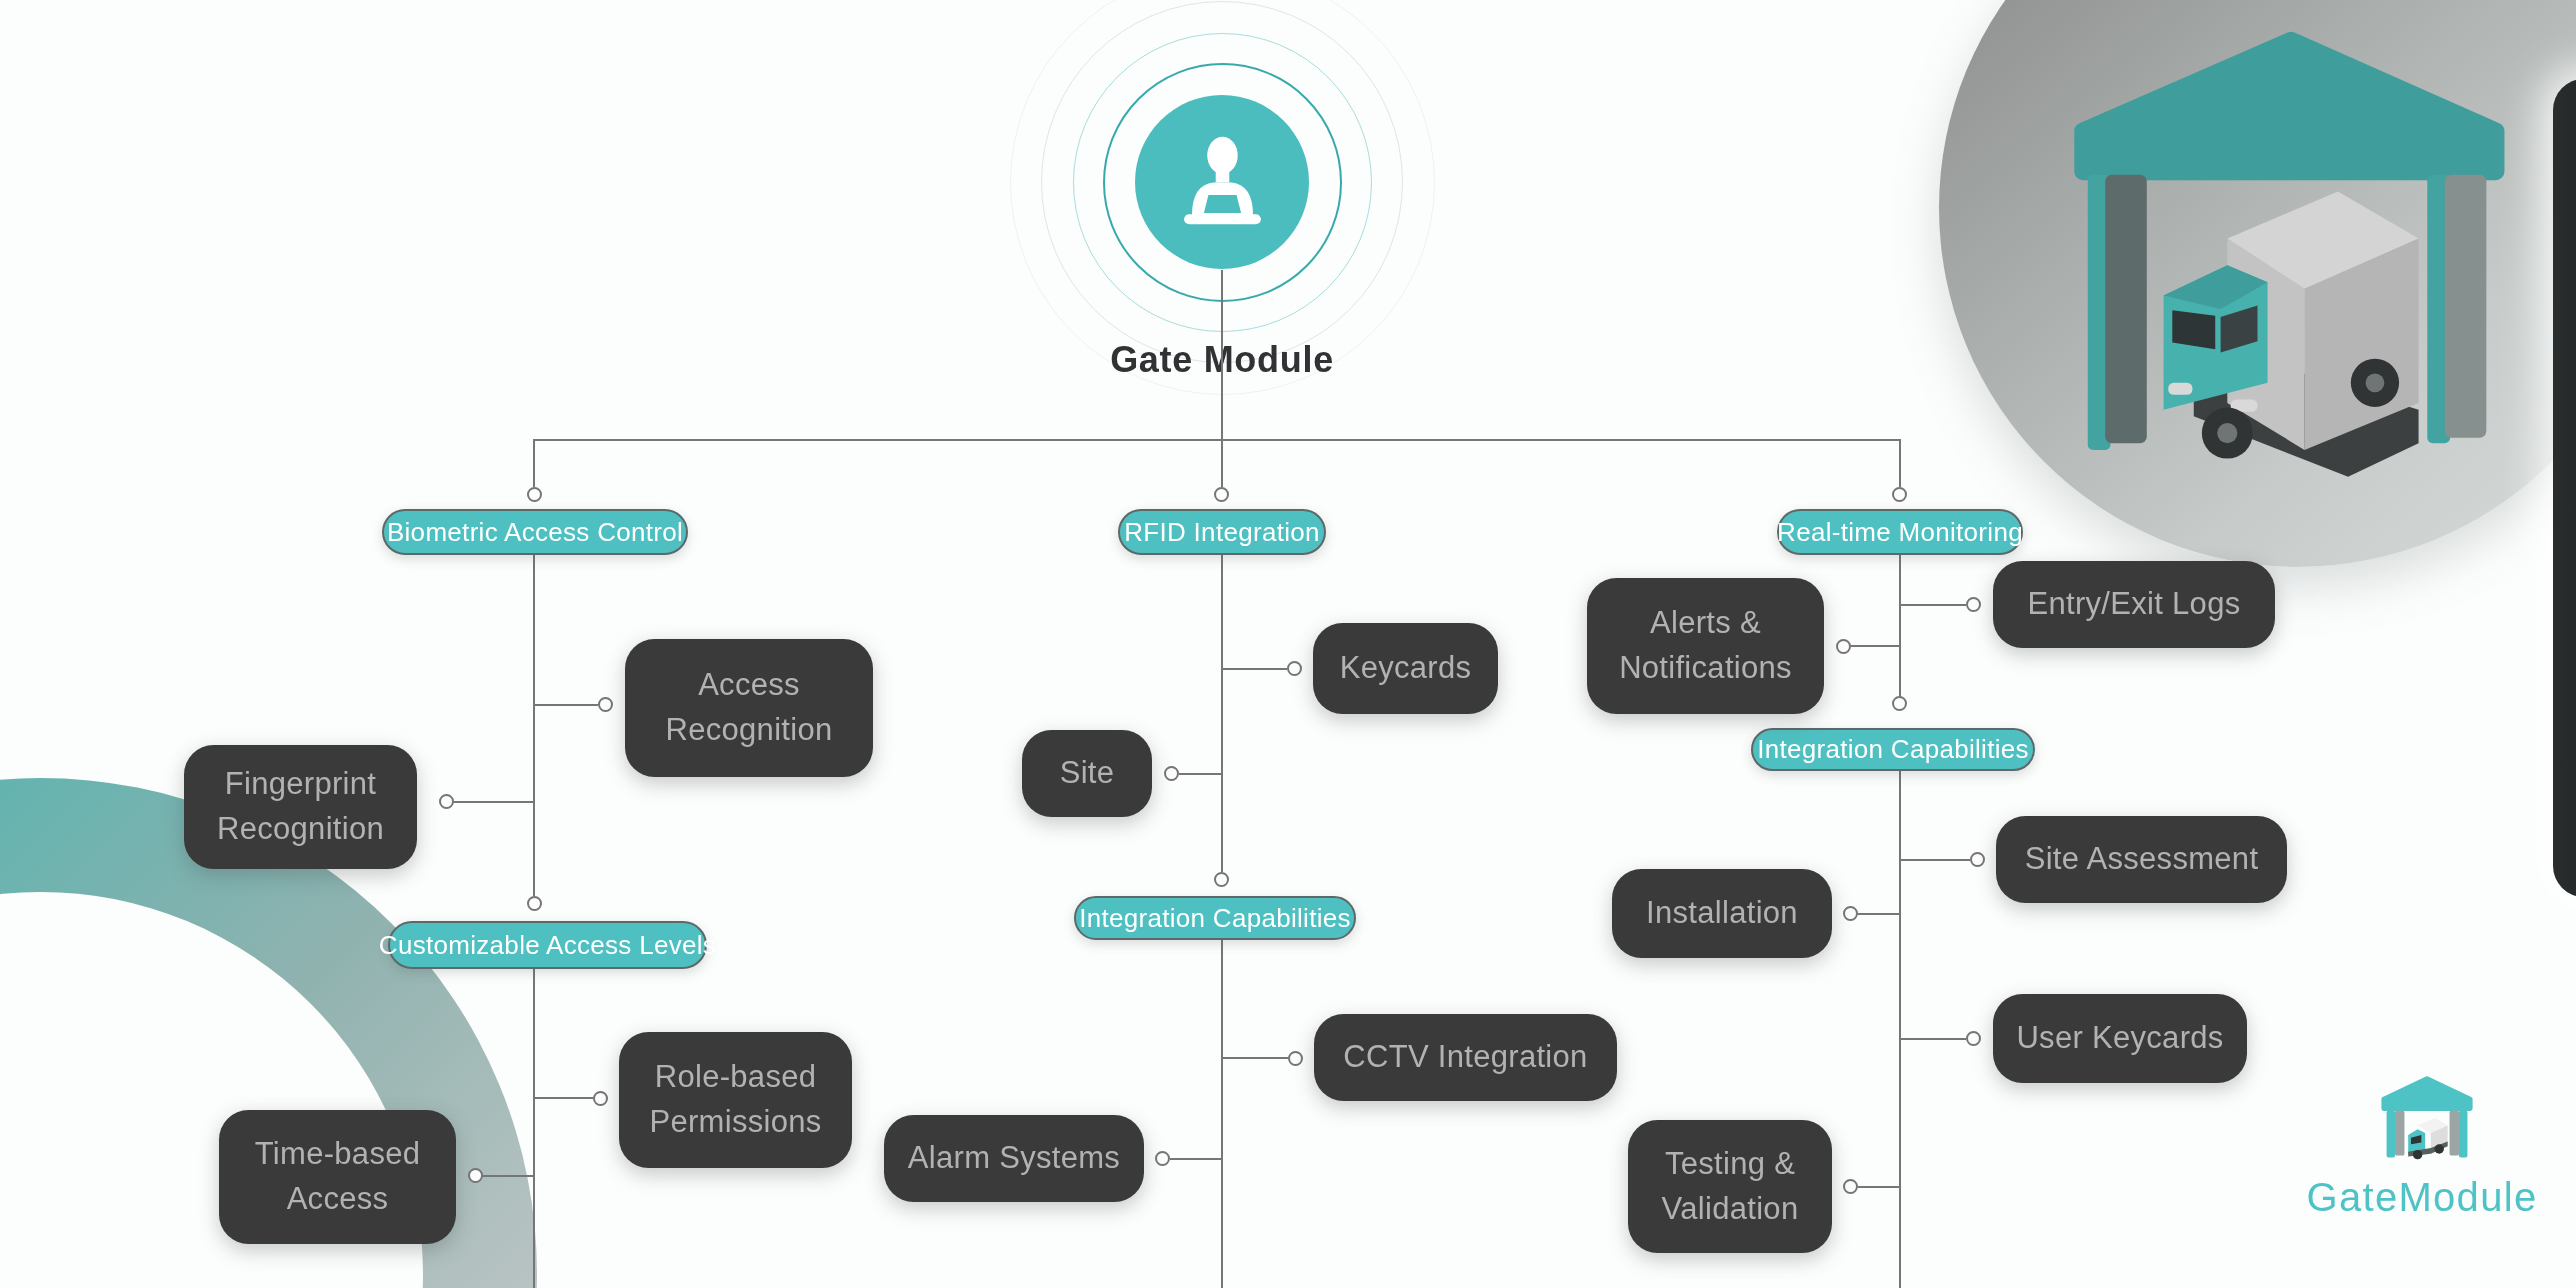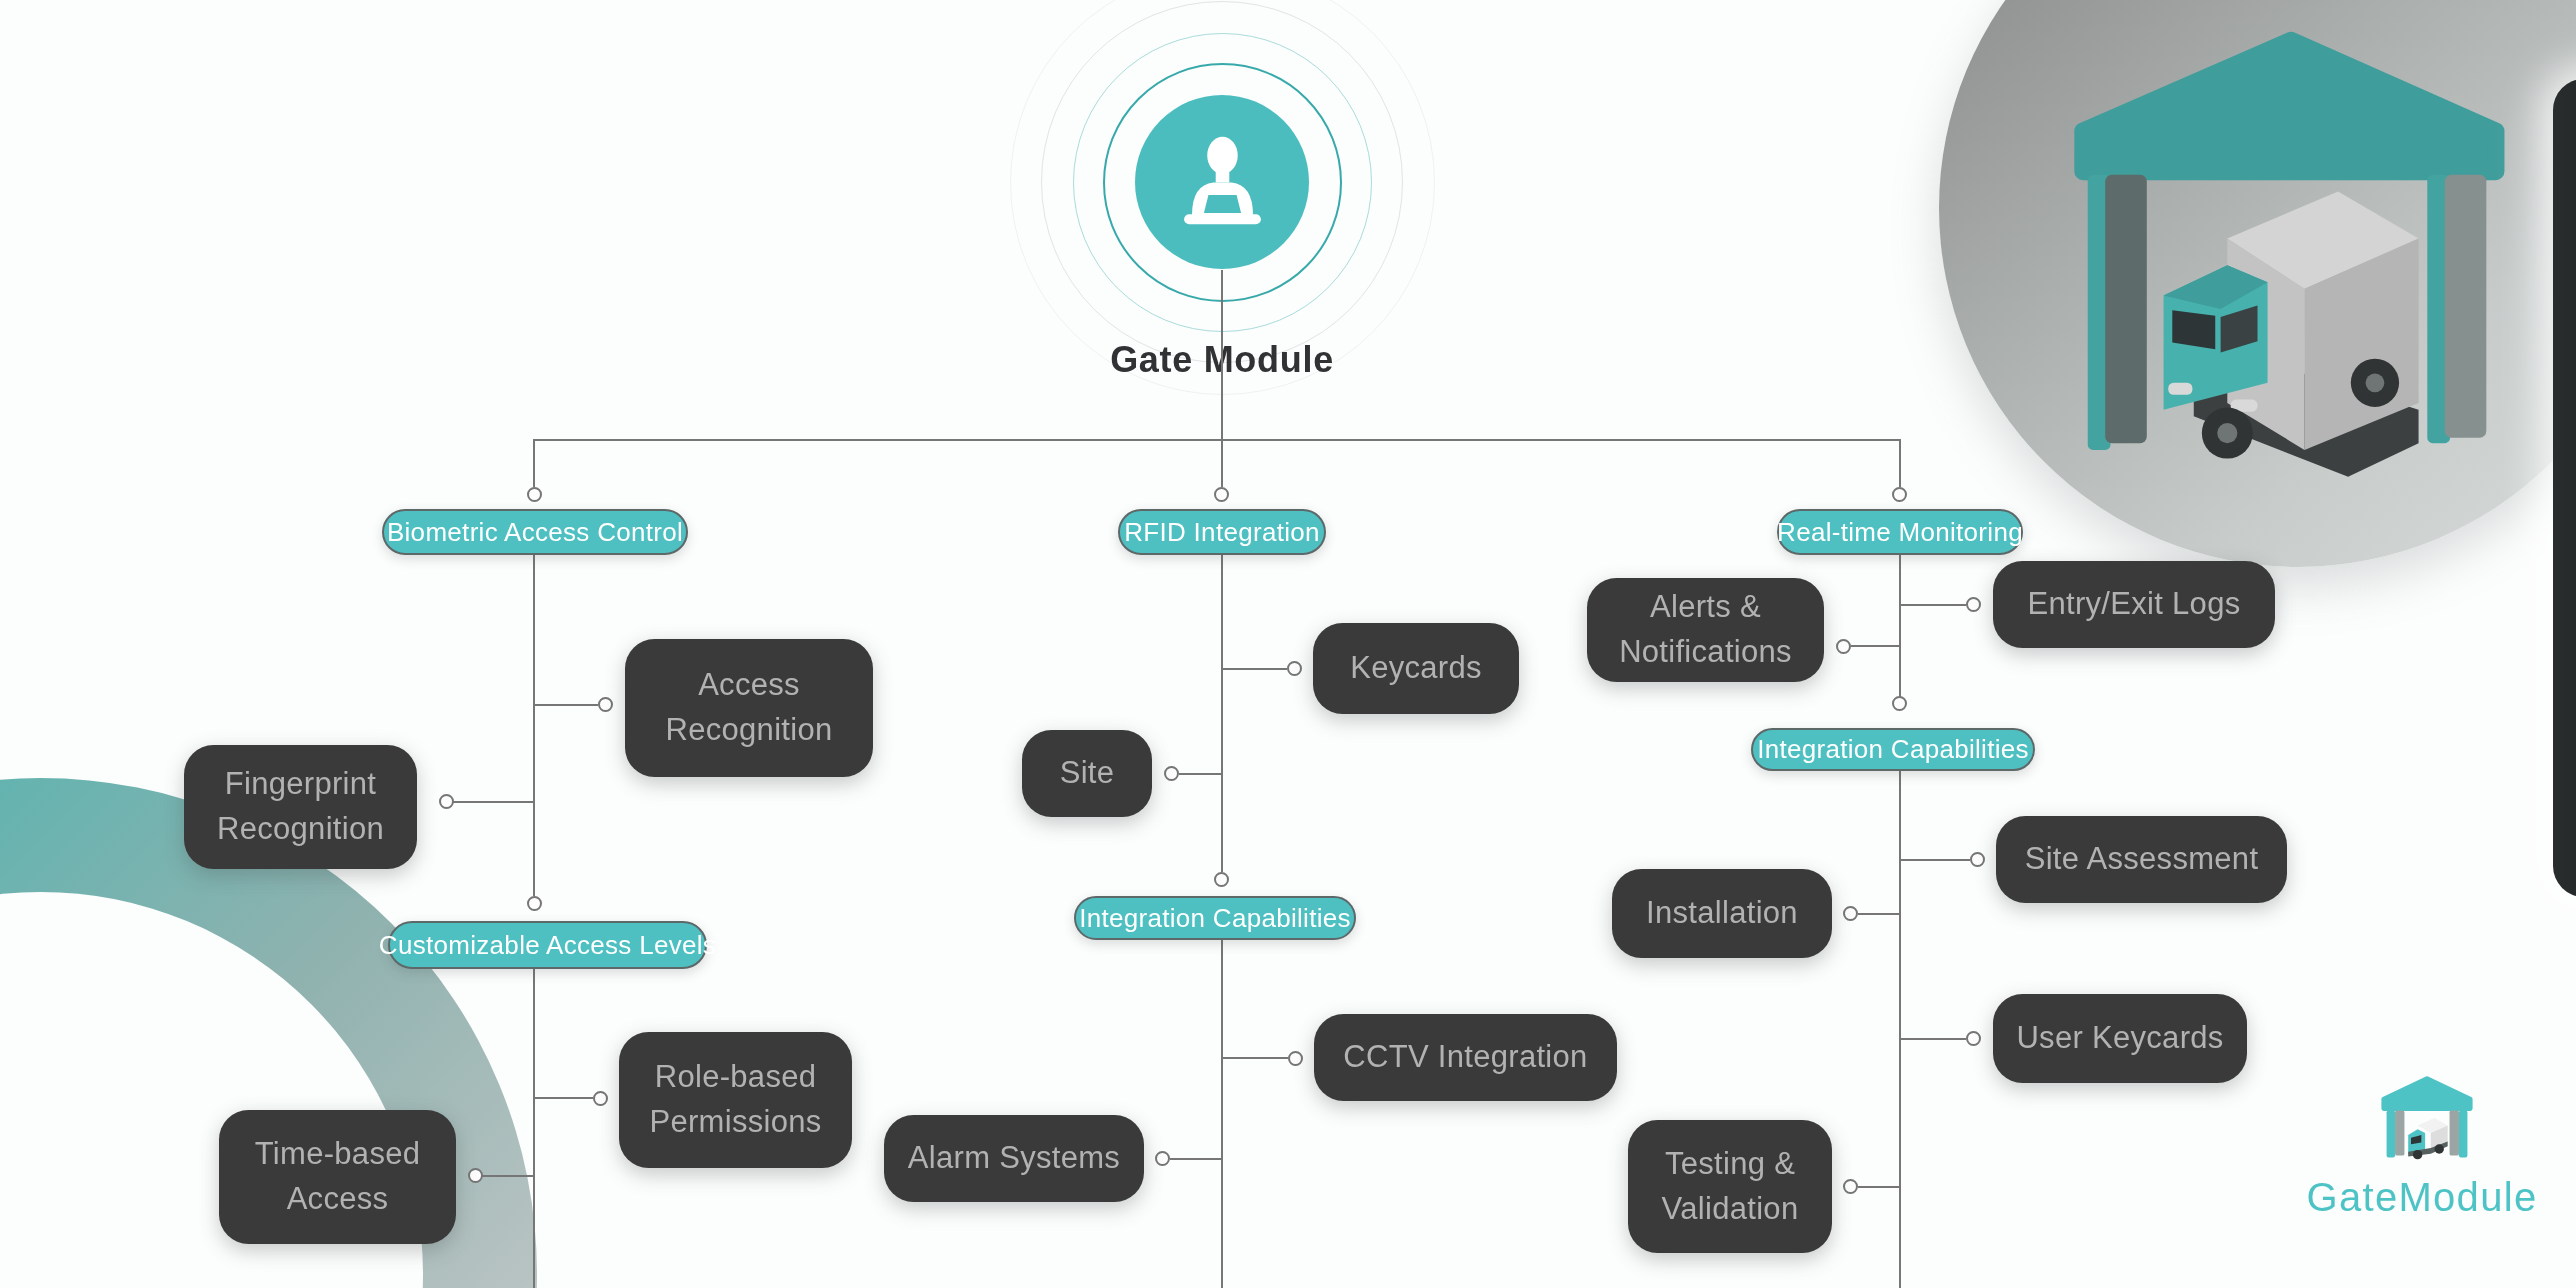--- a/index.html
+++ b/index.html
@@ -183,27 +183,27 @@
 
 <div class="abs pill" style="left:388px;top:921px;width:319px;height:48px">Customizable Access Levels</div>
 <div class="abs pill" style="left:1074px;top:896px;width:282px;height:44px">Integration Capabilities</div>
 <div class="abs pill" style="left:1751px;top:728px;width:284px;height:43px">Integration Capabilities</div>
 
 <div class="abs node" style="left:625px;top:639px;width:248px;height:138px">Access Recognition</div>
 <div class="abs node" style="left:184px;top:745px;width:233px;height:124px">Fingerprint Recognition</div>
 <div class="abs node" style="left:619px;top:1032px;width:233px;height:136px">Role-based Permissions</div>
 <div class="abs node" style="left:219px;top:1110px;width:237px;height:134px">Time-based Access</div>
 
-<div class="abs node" style="left:1313px;top:623px;width:206px;height:91px">Keycards</div>
+<div class="abs node" style="left:1313px;top:623px;width:185px;height:91px">Keycards</div>
 <div class="abs node" style="left:1022px;top:730px;width:130px;height:87px">Site</div>
 <div class="abs node" style="left:1314px;top:1014px;width:303px;height:87px">CCTV Integration</div>
 <div class="abs node" style="left:884px;top:1115px;width:260px;height:87px">Alarm Systems</div>
 
 <div class="abs node" style="left:1993px;top:561px;width:282px;height:87px">Entry/Exit Logs</div>
-<div class="abs node" style="left:1587px;top:578px;width:237px;height:104px">Alerts &amp; Notifications</div>
+<div class="abs node" style="left:1587px;top:578px;width:237px;height:136px">Alerts &amp; Notifications</div>
 <div class="abs node" style="left:1996px;top:816px;width:291px;height:87px">Site Assessment</div>
 <div class="abs node" style="left:1612px;top:869px;width:220px;height:89px">Installation</div>
 <div class="abs node" style="left:1993px;top:994px;width:254px;height:89px">User Keycards</div>
 <div class="abs node" style="left:1628px;top:1120px;width:204px;height:133px">Testing &amp; Validation</div>
 
 <svg class="abs" style="left:2376px;top:1071px;width:102px;height:94px" viewBox="0 0 100 100">
   <polygon points="4,30 50,8 96,30 96,40 4,40" fill="#4ec3c5" stroke="#4ec3c5" stroke-width="5" stroke-linejoin="round"></polygon>
   <rect x="7" y="42" width="9" height="50" rx="2" fill="#4ec3c5"></rect>
   <rect x="16" y="42" width="10" height="48" rx="2" fill="#9aa5a4"></rect>
   <rect x="84" y="42" width="9" height="50" rx="2" fill="#4ec3c5"></rect>

